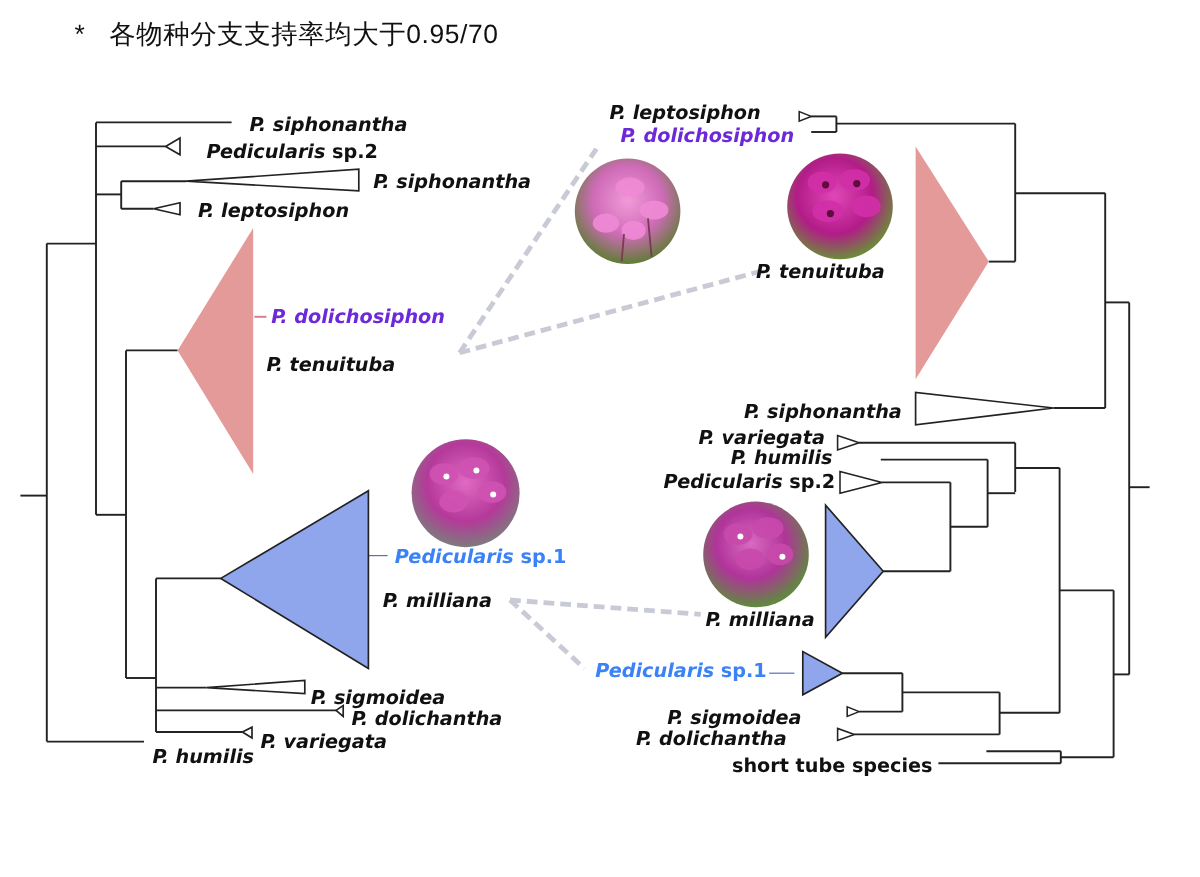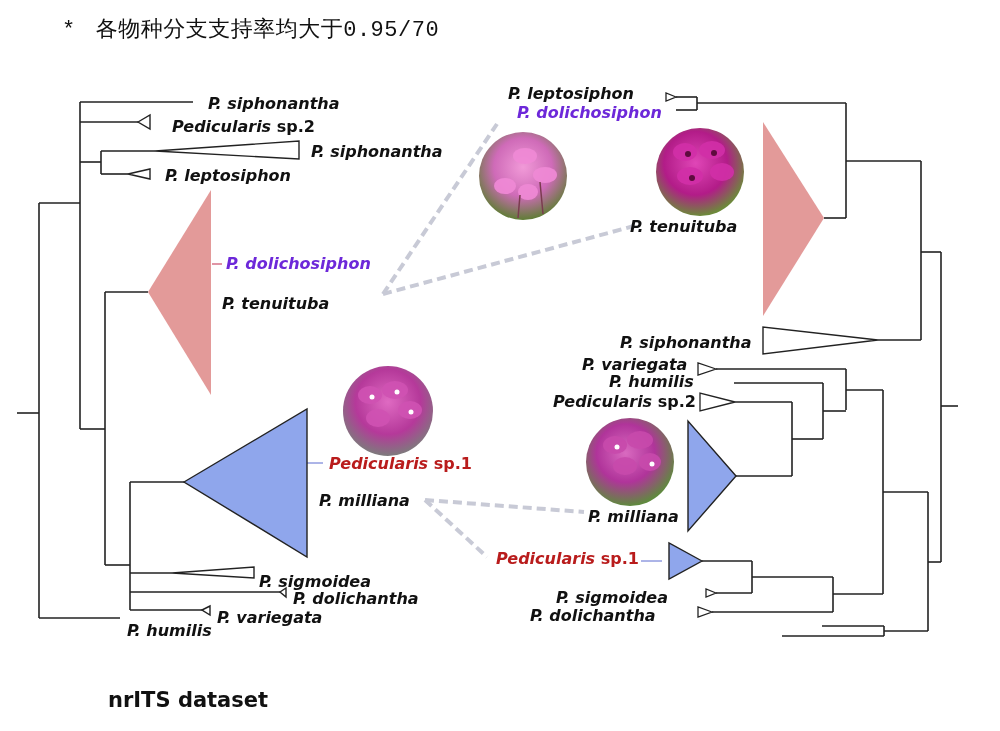--- a/index.html
+++ b/index.html
@@ -1,26 +1,26 @@
 <!DOCTYPE html>
 <html><head>
 <meta charset="utf-8">
 <style>
   html, body { margin:0; padding:0; background:#ffffff; }
   body { width:1000px; height:731px; position:relative; overflow:hidden;
          font-family:"Liberation Sans", "DejaVu Sans", sans-serif; }
   #stage { position:absolute; left:0; top:0; width:1000px; height:731px; }
   .note { position:absolute; left:62px; top:14px; font-size:22px; color:#111;
-          font-family:Liberation Mono, monospace; letter-spacing:0.5px; }
+          font-family:Liberation Sans, sans-serif; letter-spacing:0.5px; }
   .note .star { margin-right:20px; }
   .lbl { position:absolute; font-weight:bold; font-size:16px; color:#111; white-space:nowrap;
          font-family:"DejaVu Sans", sans-serif; }
   .lbl i { font-style:italic; }
   .red { color:#6d28d9; }
-  .blue { color:#b91c1c; }
+  .blue { color:#3b82f6; }
   .caption { position:absolute; font-weight:bold; font-size:21px; color:#111; white-space:nowrap;
              font-family:"DejaVu Sans", sans-serif; }
 </style>
 </head>
 <body>
 
 <div id="stage">
 
   <div class="note">
     <span class="star">*</span><span>各物种分支支持率均大于0.95/70</span>
@@ -219,15 +219,15 @@
   <div class="lbl red" style="left:517px;top:103px"><i>P.</i> <i>dolichosiphon</i></div>
   <div class="lbl" style="left:630px;top:217px"><i>P.</i> <i>tenuituba</i></div>
   <div class="lbl" style="left:620px;top:333px"><i>P.</i> <i>siphonantha</i></div>
   <div class="lbl" style="left:582px;top:355px"><i>P.</i> <i>variegata</i></div>
   <div class="lbl" style="left:609px;top:372px"><i>P.</i> <i>humilis</i></div>
   <div class="lbl" style="left:553px;top:392px"><i>Pedicularis</i> <span>sp.2</span></div>
   <div class="lbl" style="left:588px;top:507px"><i>P.</i> <i>milliana</i></div>
   <div class="lbl blue" style="left:496px;top:549px"><i>Pedicularis</i> <span>sp.1</span></div>
   <div class="lbl" style="left:556px;top:588px"><i>P.</i> <i>sigmoidea</i></div>
   <div class="lbl" style="left:530px;top:606px"><i>P.</i> <i>dolichantha</i></div>
-
-  <div class="caption" style="left:108px;top:688px">nrITS dataset</div>
+  <div class="lbl" style="left:610px;top:628px"><span>short tube species</span></div>
+
 </div>
 
 </body></html>

